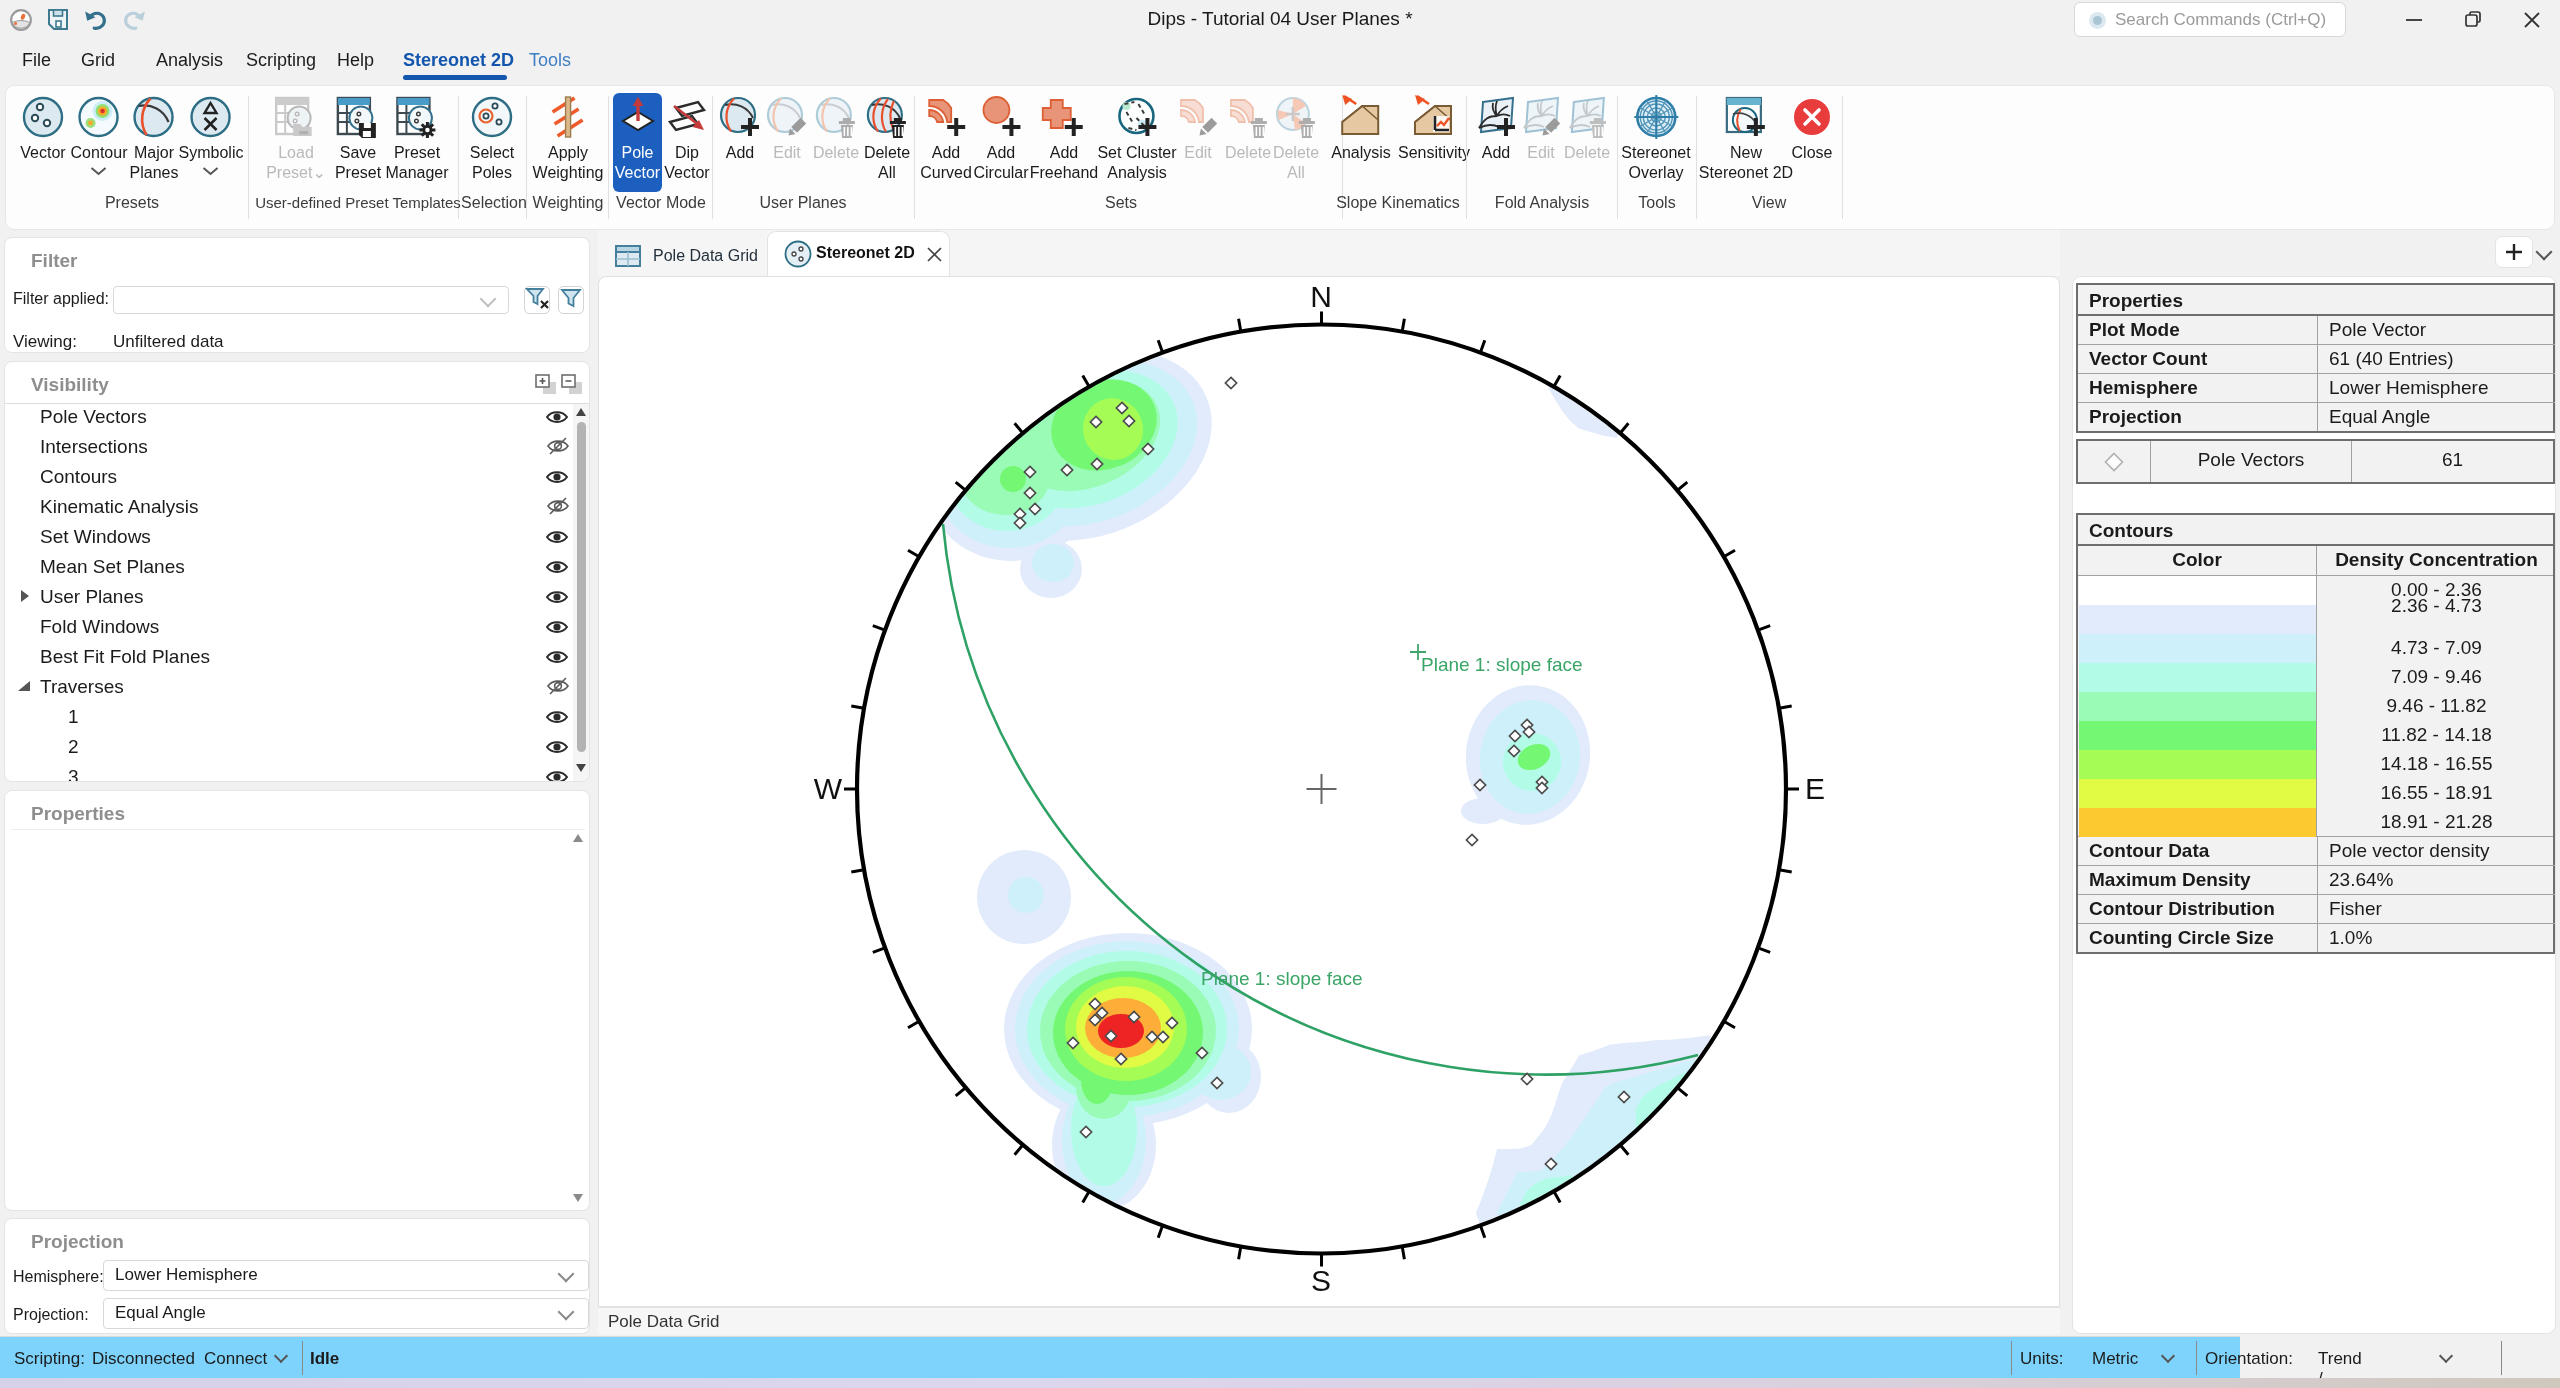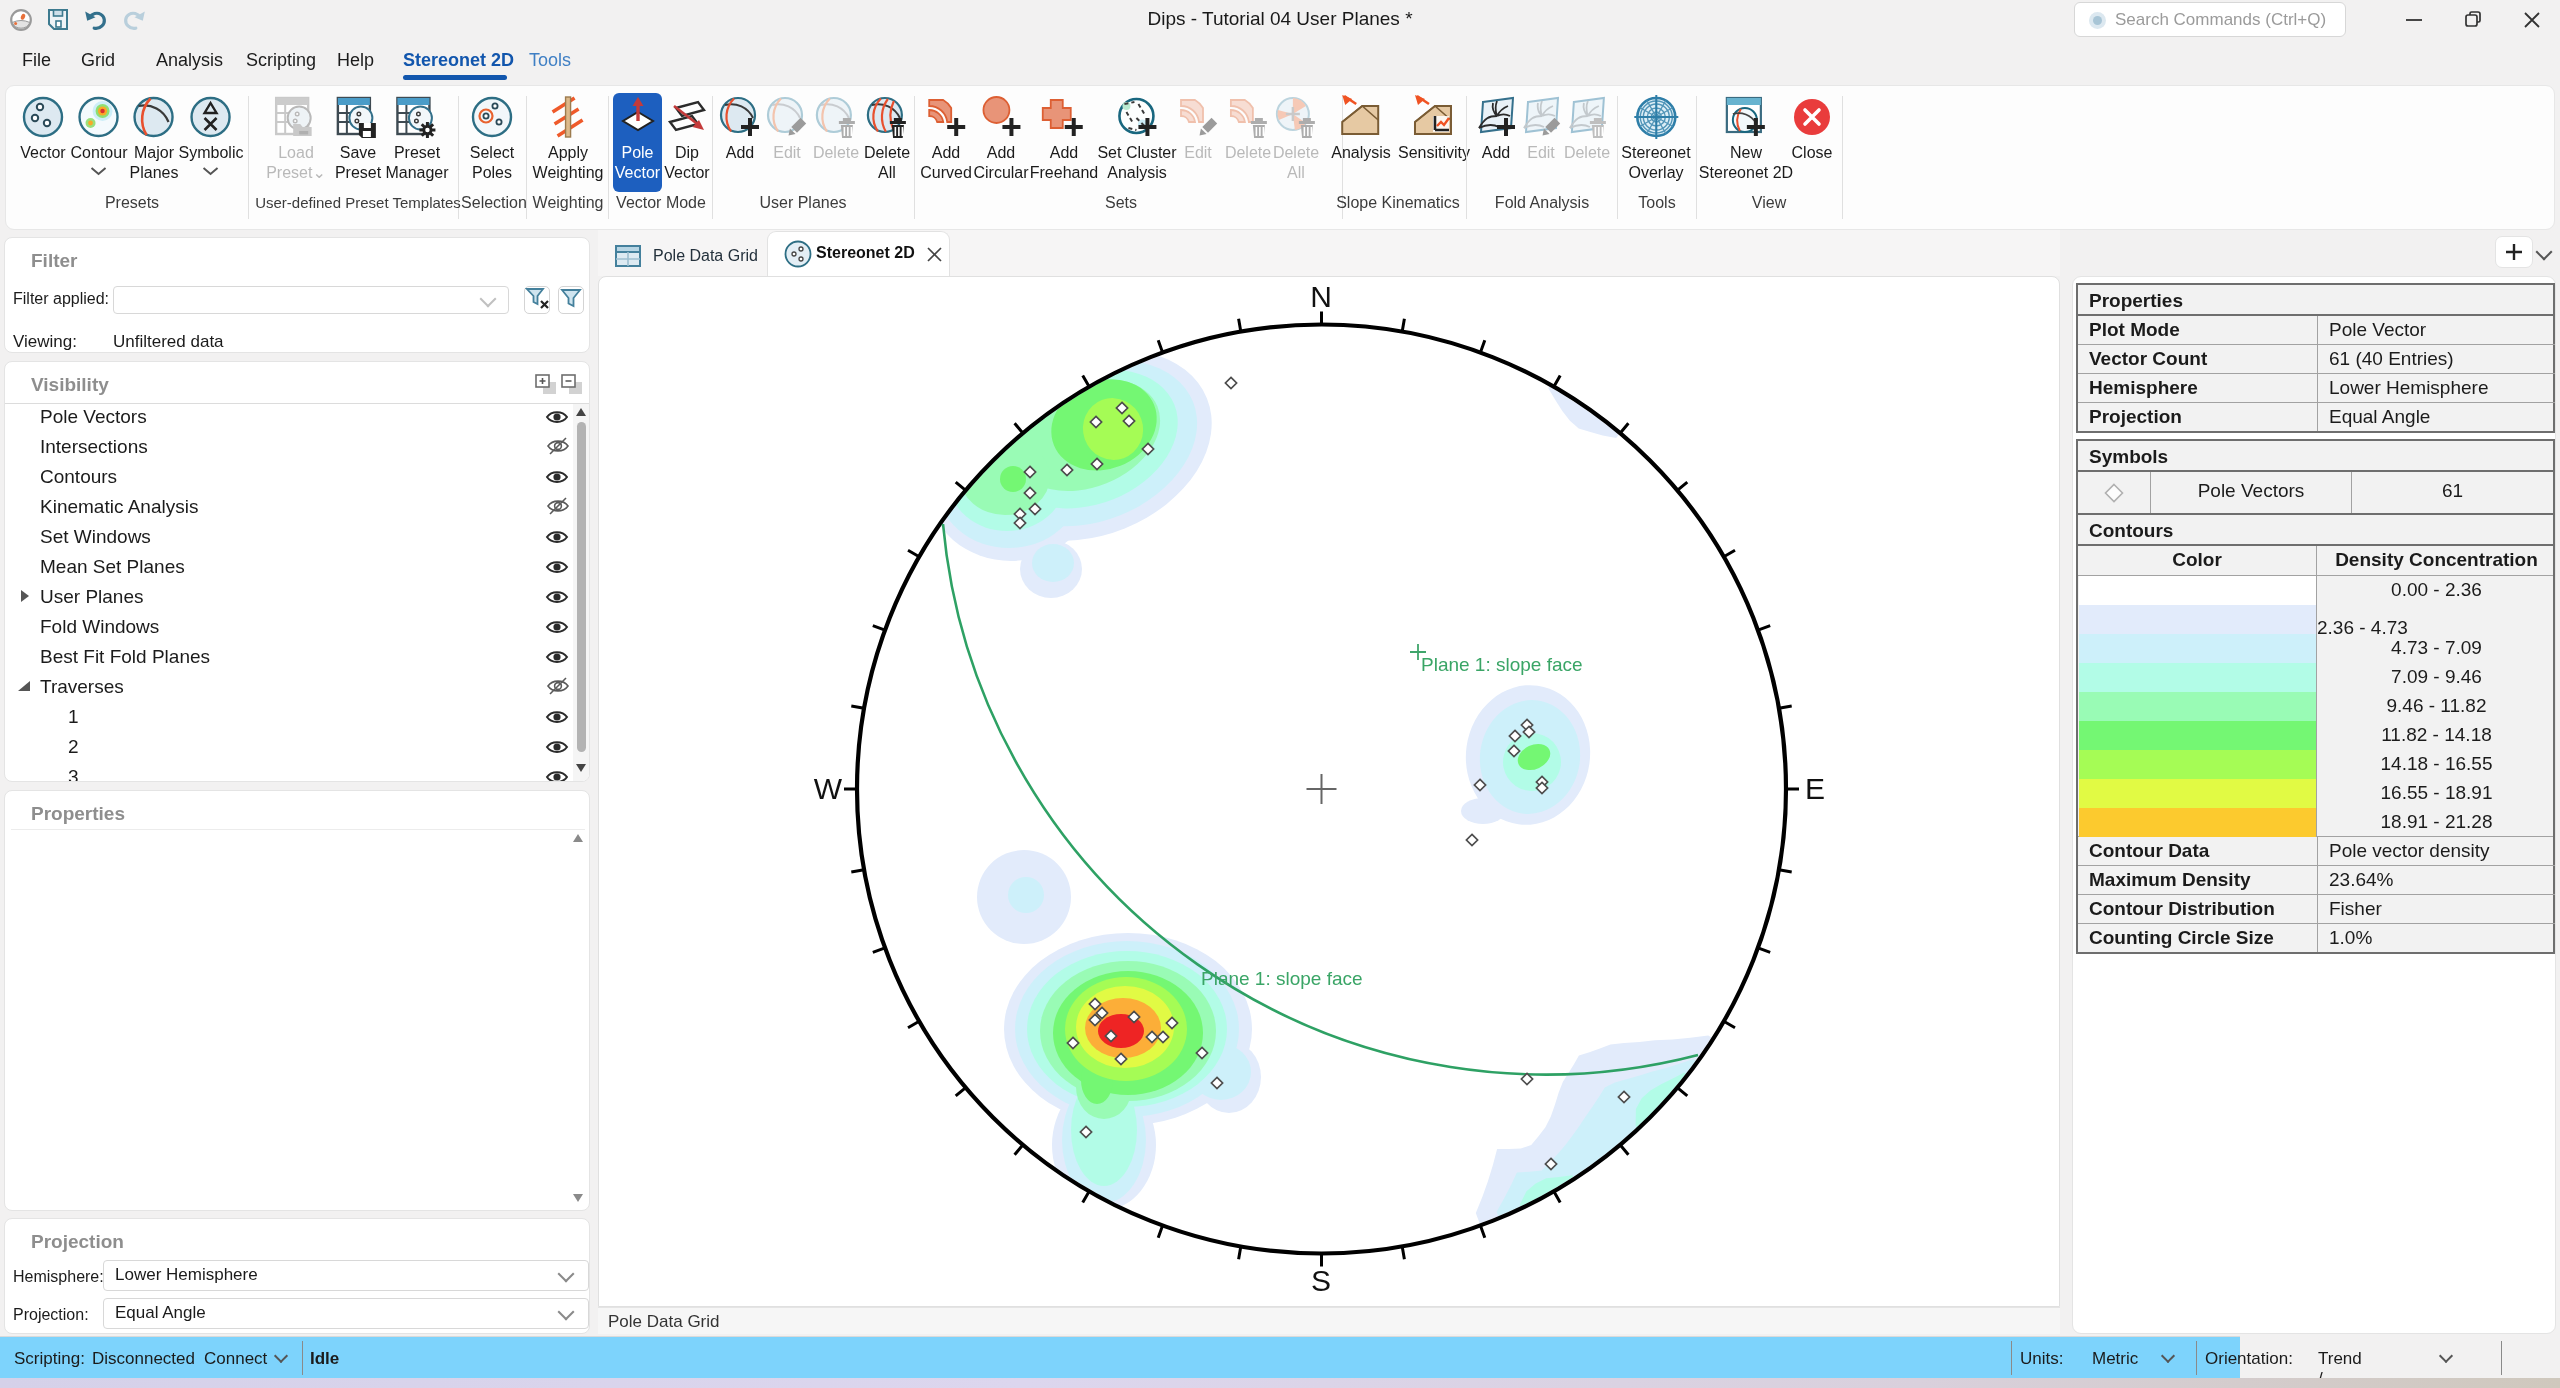--- a/index.html
+++ b/index.html
@@ -808,42 +808,41 @@
         <div style="border-bottom:1px solid #a2a2a2;padding:3px 0 3px 11px">Pole Vector</div>
      <div style="border-bottom:1px solid #a2a2a2;border-right:1px solid #a2a2a2;padding:3px 0 3px 11px;font-weight:bold">Vector Count</div>
         <div style="border-bottom:1px solid #a2a2a2;padding:3px 0 3px 11px">61 (40 Entries)</div>
      <div style="border-bottom:1px solid #a2a2a2;border-right:1px solid #a2a2a2;padding:3px 0 3px 11px;font-weight:bold">Hemisphere</div>
         <div style="border-bottom:1px solid #a2a2a2;padding:3px 0 3px 11px">Lower Hemisphere</div>
      <div style="border-right:1px solid #a2a2a2;padding:3px 0 3px 11px;font-weight:bold">Projection</div>
         <div style="padding:3px 0 3px 11px">Equal Angle</div>
    </div>
  </div>
  <div class="abs" style="left:3px;top:162px;width:479px;border:2px solid #6e6e6e;background:#f2f2f2">
-   <div style="height:31px;border-bottom:2px solid #6e6e6e;font-size:19px;font-weight:bold;padding:5px 0 0 11px">Symbols</div>
    <div style="display:grid;grid-template-columns:73px 201px 201px;font-size:19px;height:41px">
      <div style="border-right:1px solid #a2a2a2;display:flex;align-items:center;justify-content:center">
           <svg width="20" height="20" viewBox="0 0 20 20">
             <path d="M10 1.5 L18.5 10 L10 18.5 L1.5 10 Z" fill="#fdfdfd" stroke="#b0b0b0" stroke-width="1.6"></path>
           </svg>
         </div>
      <div style="border-right:1px solid #a2a2a2;text-align:center;padding-top:8px">Pole Vectors</div>
      <div style="text-align:center;padding-top:8px">61</div>
    </div>
  </div>
  <div class="abs" style="left:3px;top:236px;width:479px;border:2px solid #6e6e6e;background:#f2f2f2">
    <div style="height:31px;border-bottom:2px solid #6e6e6e;font-size:19px;font-weight:bold;padding:5px 0 0 11px">Contours</div>
    <div style="display:grid;grid-template-columns:239px 239px;font-size:19px;font-weight:bold;height:30px;border-bottom:1px solid #a2a2a2">
      <div style="border-right:1px solid #a2a2a2;text-align:center;padding-top:3px">Color</div>
         <div style="text-align:center;padding-top:3px">Density Concentration</div>
    </div>
    <div style="position:relative;height:261px;border-bottom:1px solid #a2a2a2">
         <div class="abs" style="left:1px;top:0px;width:237px;height:29px;background:#ffffff"></div>
         <div class="abs" style="left:239px;top:0px;width:239px;height:29px;text-align:center;font-size:19px;padding-top:3px">0.00 - 2.36</div>
         <div class="abs" style="left:1px;top:29px;width:237px;height:29px;background:#e2ebfb"></div>
-        <div class="abs" style="left:239px;top:38px;width:239px;height:29px;text-align:left;font-size:19px;padding-top:3px">2.36 - 4.73</div>
+        <div class="abs" style="left:239px;top:16px;width:239px;height:29px;text-align:center;font-size:19px;padding-top:3px">2.36 - 4.73</div>
         <div class="abs" style="left:1px;top:58px;width:237px;height:29px;background:#cdf0fa"></div>
         <div class="abs" style="left:239px;top:58px;width:239px;height:29px;text-align:center;font-size:19px;padding-top:3px">4.73 - 7.09</div>
         <div class="abs" style="left:1px;top:87px;width:237px;height:29px;background:#b2fce7"></div>
         <div class="abs" style="left:239px;top:87px;width:239px;height:29px;text-align:center;font-size:19px;padding-top:3px">7.09 - 9.46</div>
         <div class="abs" style="left:1px;top:116px;width:237px;height:29px;background:#99fbb5"></div>
         <div class="abs" style="left:239px;top:116px;width:239px;height:29px;text-align:center;font-size:19px;padding-top:3px">9.46 - 11.82</div>
         <div class="abs" style="left:1px;top:145px;width:237px;height:29px;background:#74f773"></div>
         <div class="abs" style="left:239px;top:145px;width:239px;height:29px;text-align:center;font-size:19px;padding-top:3px">11.82 - 14.18</div>
         <div class="abs" style="left:1px;top:174px;width:237px;height:29px;background:#a5fc55"></div>
         <div class="abs" style="left:239px;top:174px;width:239px;height:29px;text-align:center;font-size:19px;padding-top:3px">14.18 - 16.55</div>

